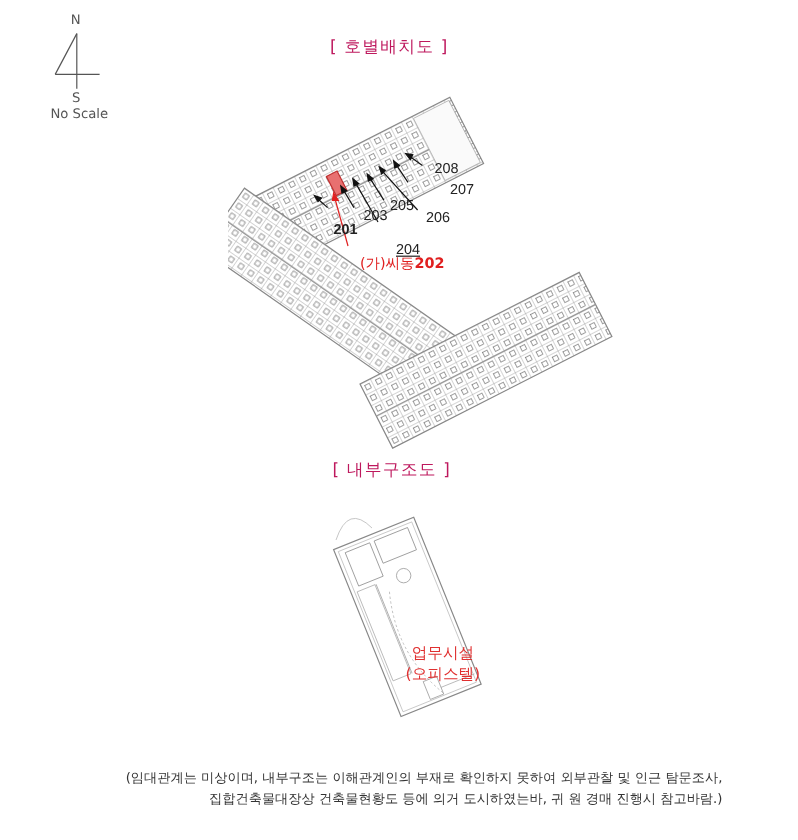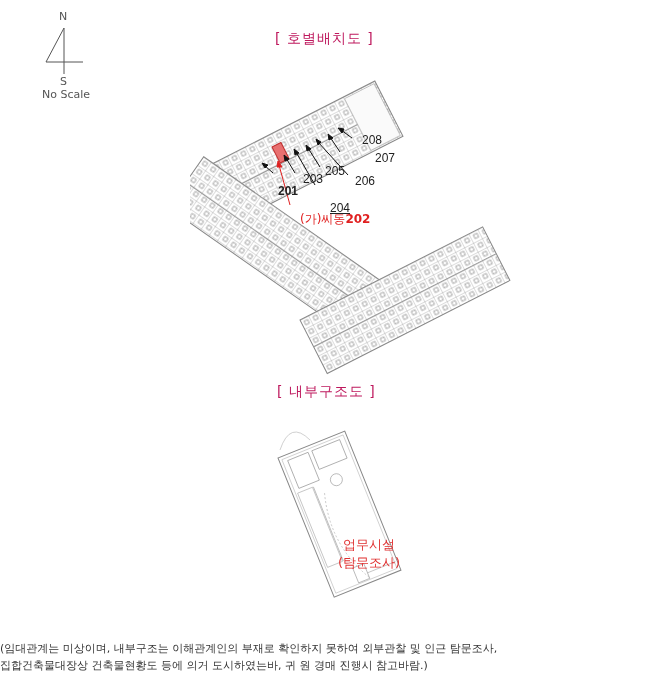--- a/index.html
+++ b/index.html
@@ -4,21 +4,21 @@
 <style>
   html, body { margin: 0; padding: 0; background: #ffffff; }
   body { width: 665px; height: 700px; position: relative; overflow: hidden;
          font-family: "DejaVu Sans", "Liberation Sans", sans-serif; color: #333; }
   .abs { position: absolute; }
   .compass-label { font-size: 11px; color: #555; }
   .title { font-size: 14px; color: #be185d; letter-spacing: 1px; }
   .unit-label { font-family: "Liberation Sans", sans-serif; font-size: 12px; color: #222; }
   .red-label { color: #e02020; font-size: 12px; }
   .red-label b { font-weight: bold; }
-  .footnote { font-size: 11px; color: #333; text-align: left; line-height: 17px; width: 602px; left: 0; }
+  .footnote { font-size: 11px; color: #333; text-align: right; line-height: 17px; width: 602px; left: 0; }
   .inner-label { color: #e03030; font-size: 13px; text-align: center; line-height: 18px; }
 </style>
 </head>
 <body>
 
 <div class="abs" style="left:38px; top:10px; width:60px; height:95px;">
   <span class="abs compass-label" style="left:21px; top:0px;">N</span>
   <svg class="abs" style="left:5px; top:16px;" width="50" height="50" viewBox="0 0 50 50">
     <line x1="21" y1="2" x2="21" y2="48" stroke="#555" stroke-width="1"></line>
     <line x1="21" y1="2" x2="3" y2="36" stroke="#555" stroke-width="1"></line>
@@ -112,19 +112,19 @@
     <circle cx="46" cy="42" r="6" fill="none" stroke="#999" stroke-width="0.6"></circle>
     <path d="M30 50 Q15 100 40 145" fill="none" stroke="#bbb" stroke-dasharray="2,2" stroke-width="0.7"></path>
     <line x1="40" y1="140" x2="70" y2="140" stroke="#aaa" stroke-width="0.6"></line>
     <rect x="28" y="130" width="12" height="16" fill="none" stroke="#999" stroke-width="0.6"></rect>
   </g>
   <path d="M10 30 Q20 0 40 20" fill="none" stroke="#bbb" stroke-width="0.7"></path>
 </svg>
 
 <div class="abs inner-label" style="left:338px; top:512px;margin-top:24px;">
   <div>업무시설</div>
-  <div>(탐문조사)</div>
+  <div>(오피스텔)</div>
 </div>
 
 <div class="abs footnote" style="top:640px;">
   <div>(임대관계는 미상이며,  내부구조는 이해관계인의 부재로 확인하지 못하여 외부관찰 및 인근 탐문조사,</div>
   <div>집합건축물대장상 건축물현황도 등에 의거 도시하였는바, 귀 원 경매 진행시 참고바람.)</div>
 </div>
 
 </body></html>

